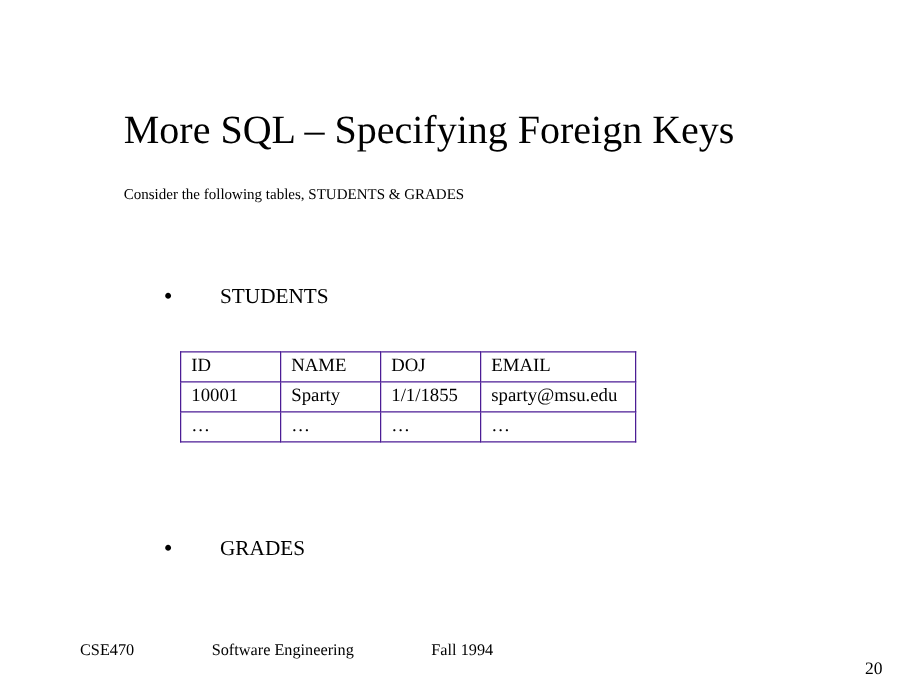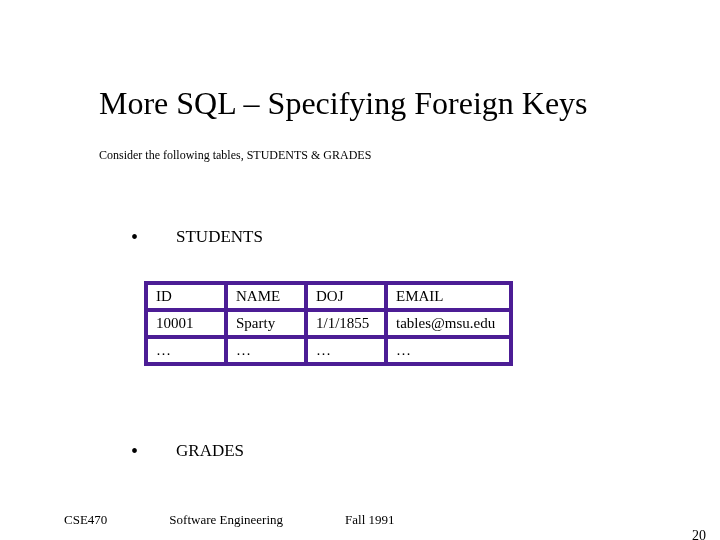--- a/index.html
+++ b/index.html
@@ -50,21 +50,21 @@
       font-size: 20px;
     }
 
     table {
       border-collapse: collapse;
       margin-left: 45px;
       font-size: 15px;
     }
 
     table td {
-      border: 4px solid #4c1d95;
+      border: 1px solid #4c1d95;
       padding: 3px 14px 3px 8px;
       min-width: 80px;
     }
 
     .footer {
       position: absolute;
       bottom: 12px;
       left: 0;
       width: 100%;
       text-align: center;
@@ -100,21 +100,21 @@
           <tr>
         <td>ID</td>
         <td>NAME</td>
         <td>DOJ</td>
         <td>EMAIL</td>
       </tr>
       <tr>
         <td>10001</td>
         <td>Sparty</td>
         <td>1/1/1855</td>
-        <td>tables@msu.edu</td>
+        <td>sparty@msu.edu</td>
       </tr>
       <tr>
         <td>…</td>
         <td>…</td>
         <td>…</td>
         <td>…</td>
       </tr>
     </tbody>
       </table>
   </div>
@@ -123,15 +123,15 @@
     <div class="bullet-label">
       <span class="bullet">•</span>
       <span>GRADES</span>
     </div>
   </div>
 </div>
 
 <div class="footer">
   <span>CSE470</span>
   <span>Software Engineering</span>
-  <span>Fall 1991</span>
+  <span>Fall 1994</span>
 </div>
 <div class="footer-page">20</div>
 
 </body></html>

